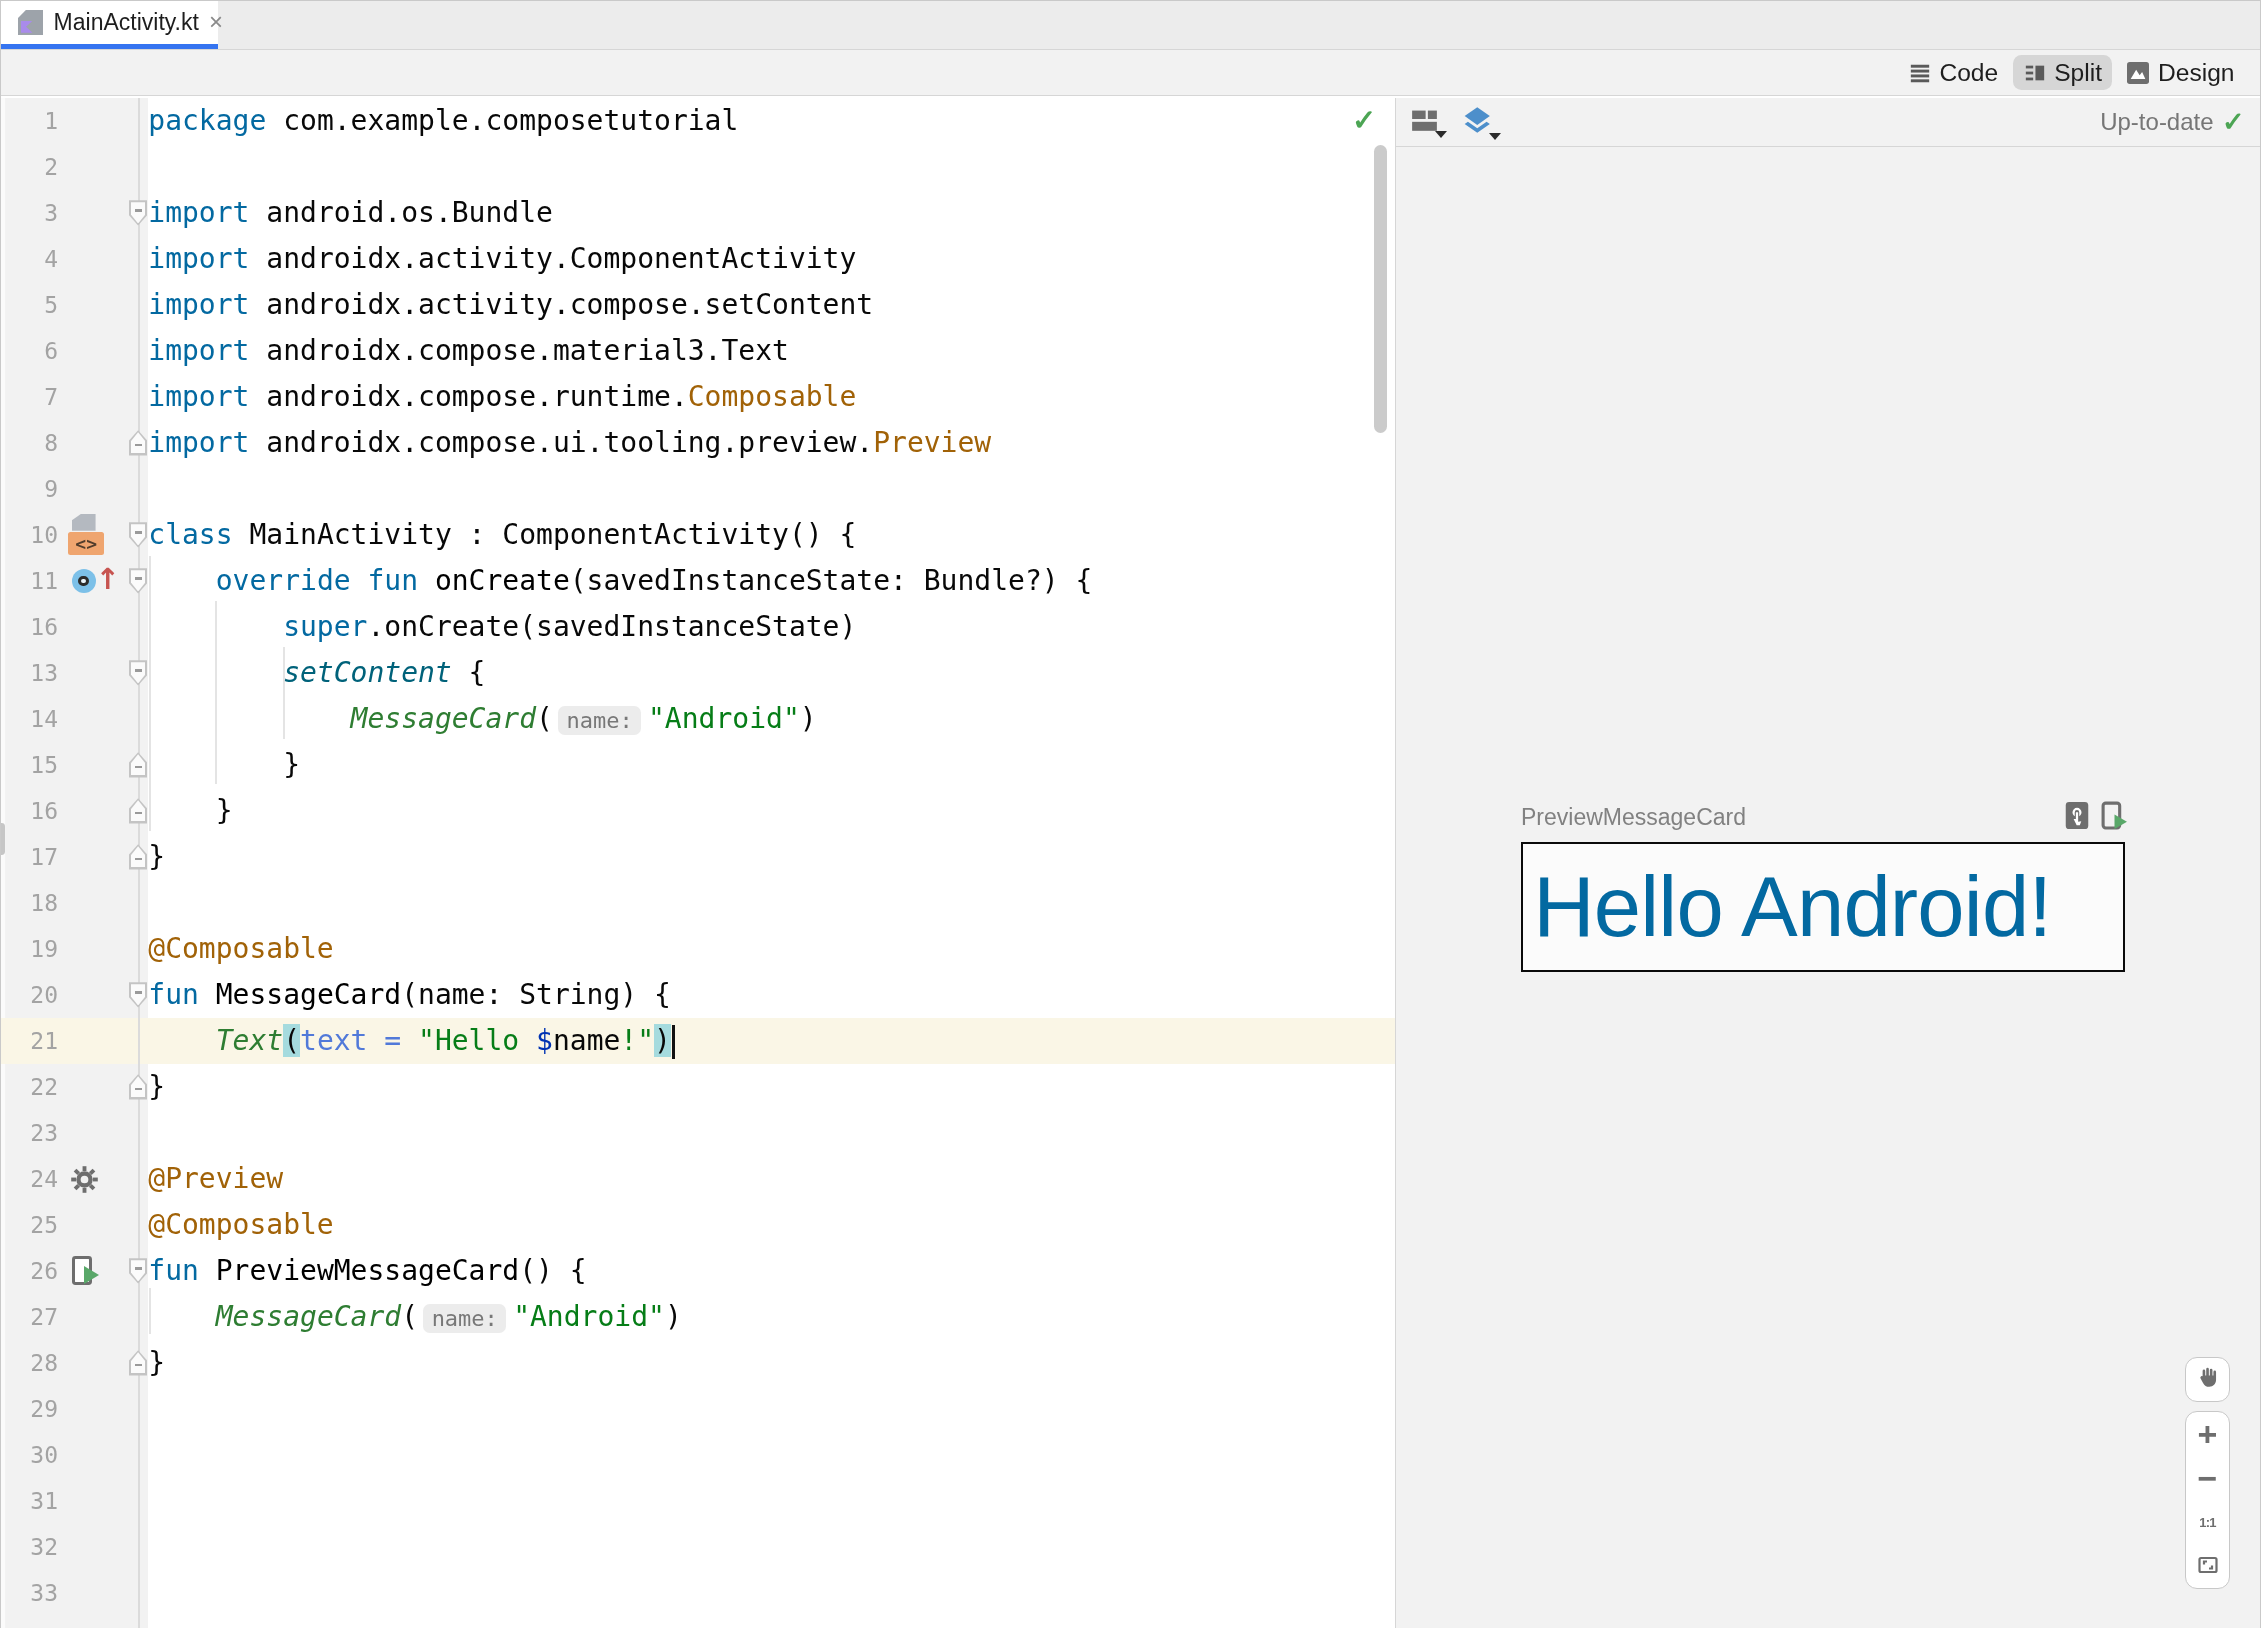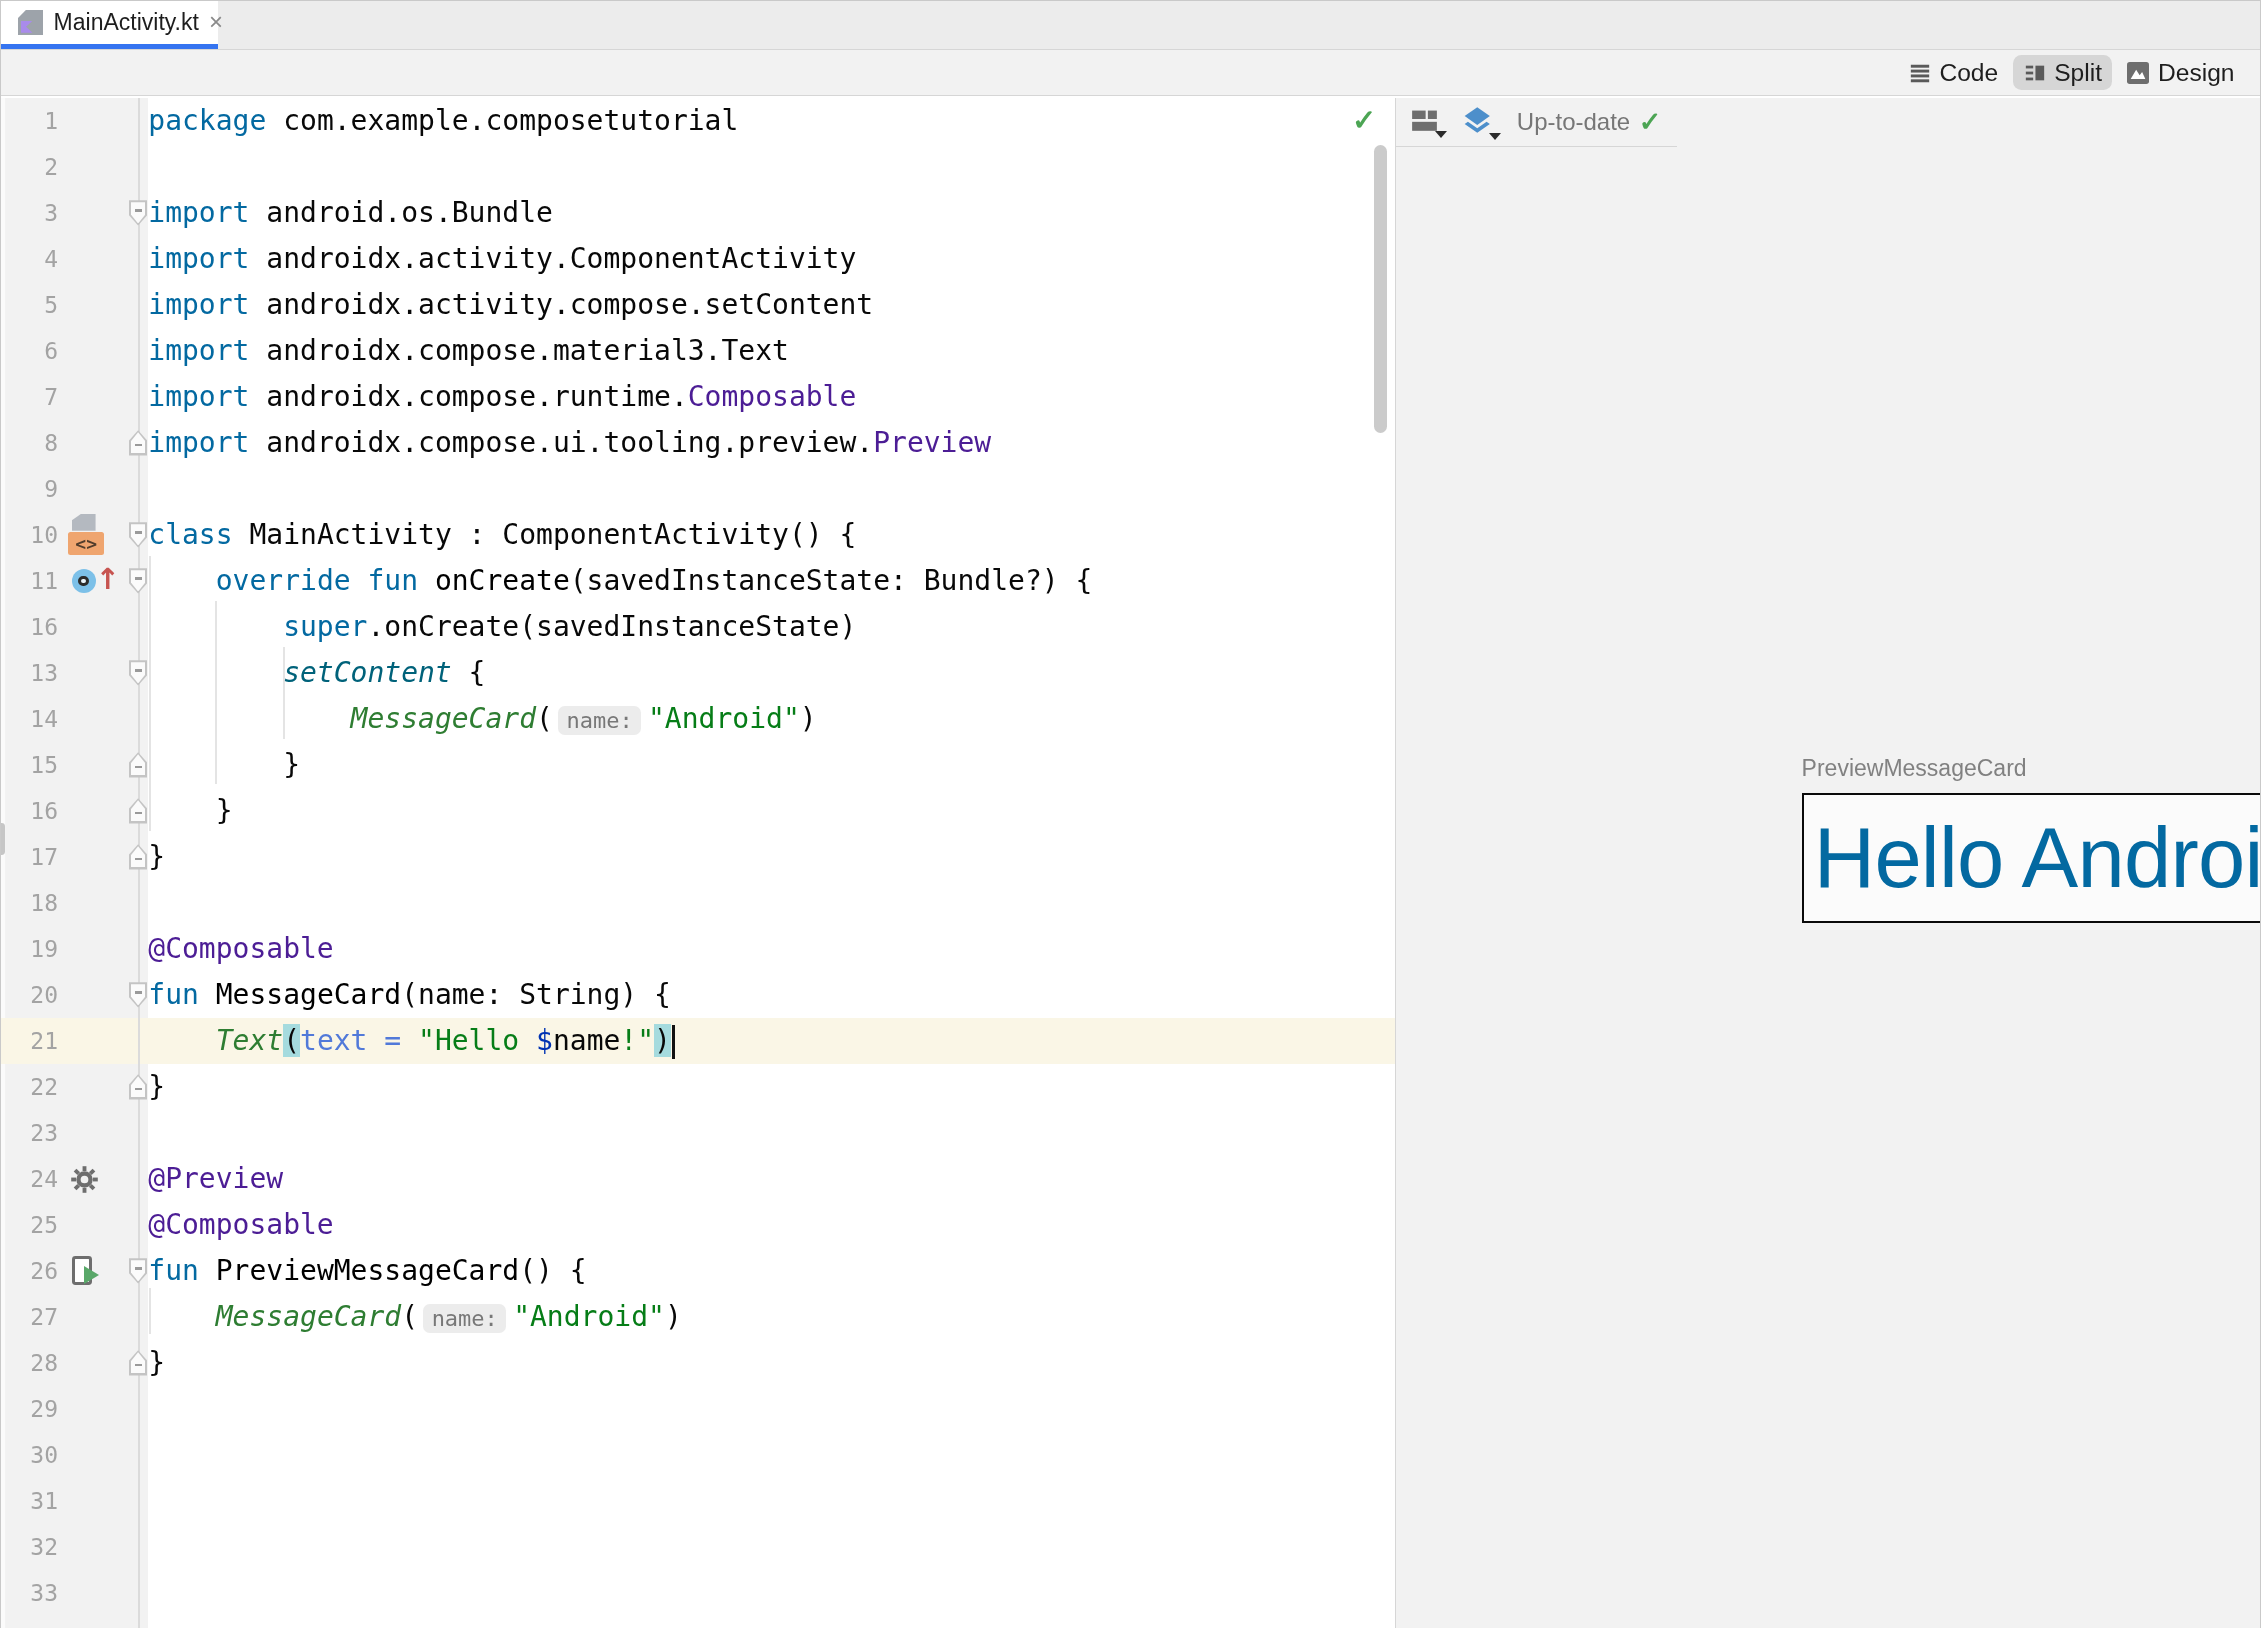--- a/index.html
+++ b/index.html
@@ -47,21 +47,21 @@
   .foldcol::before { content:''; position:absolute; left:10.2px; top:0; bottom:0; width:1.7px; background:#DBDBDB; }
   .line.current .ln, .line.current .gicons, .line.current .foldcol { background:transparent; box-shadow:none; }
   .codetext { font:28px/46px "DejaVu Sans Mono", monospace; white-space:pre; color:#080808; }
 
   .sg-kw    { color:#0369a1; }
   .sg-pl    { color:#080808;margin-top:30px; }
   .sg-fn    { color:#000000; }
   .sg-fni   { color:#00627A; font-style:italic; }
   .sg-comp  { color:#2E7D32; font-style:italic; }
   .sg-str   { color:#067D17; }
-  .sg-ann   { color:#4c1d95; }
+  .sg-ann   { color:#a16207; }
   .sg-named { color:#5179D9; }
   .sg-tpl   { color:#0033B3; }
   .sg-hlp   { color:#080808; background:#A5DBDE; }
   .sg-hint  { display:inline-block; font-size:22px; line-height:29px; color:#787878;
               background:#ECECEC; border-radius:6.8px; padding:0 8.5px; margin:0 6.8px 0 5.1px;
               vertical-align:middle; }
   .sg-caret { display:inline-block; width:3.4px; height:34px; background:#111;
               vertical-align:middle; margin-left:0.8px; }
 
   
@@ -97,21 +97,21 @@
                 border-bottom:9.3px solid transparent; }
 
   .scroll-thumb { position:absolute; left:1373px; top:47px; width:12.7px; height:288px;
                   background:#CBCBCB; border-radius:6.8px; z-index:3; }
   .editor-check { position:absolute; left:1351px; top:5.1px; font-size:29px; font-weight:bold;
                   color:#4CA554; z-index:3; }
   .left-tick { position:absolute; left:0; top:725px; width:4.2px; height:32px; background:#C6C6C6;
                border-radius:0 3.4px 3.4px 0; z-index:3; }
 
   
-  .preview { flex:1; background:#F2F2F2; border-left:1.7px solid #D6D6D6; display:flex; flex-direction:row; }
+  .preview { flex:1; background:#F2F2F2; border-left:1.7px solid #D6D6D6; display:flex; flex-direction:column; }
   .ptoolbar { height:49px; border-bottom:1.7px solid #D6D6D6; display:flex; align-items:center;
               padding:0 15.3px; gap:24px; }
   .iconwrap { position:relative; }
   .iconwrap .caret { position:absolute; right:-8.5px; bottom:-1.7px; width:0; height:0;
                      border-left:6px solid transparent; border-right:6px solid transparent;
                      border-top:7.6px solid #2B2B2B; }
   .pstatus { margin-left:auto; display:flex; align-items:center; gap:8.5px;
              font-size:24px; color:#767676; }
   .pstatus .chk { font-size:27px; font-weight:bold; color:#4CA554; }
   .pcanvas { position:relative; flex:1; }

